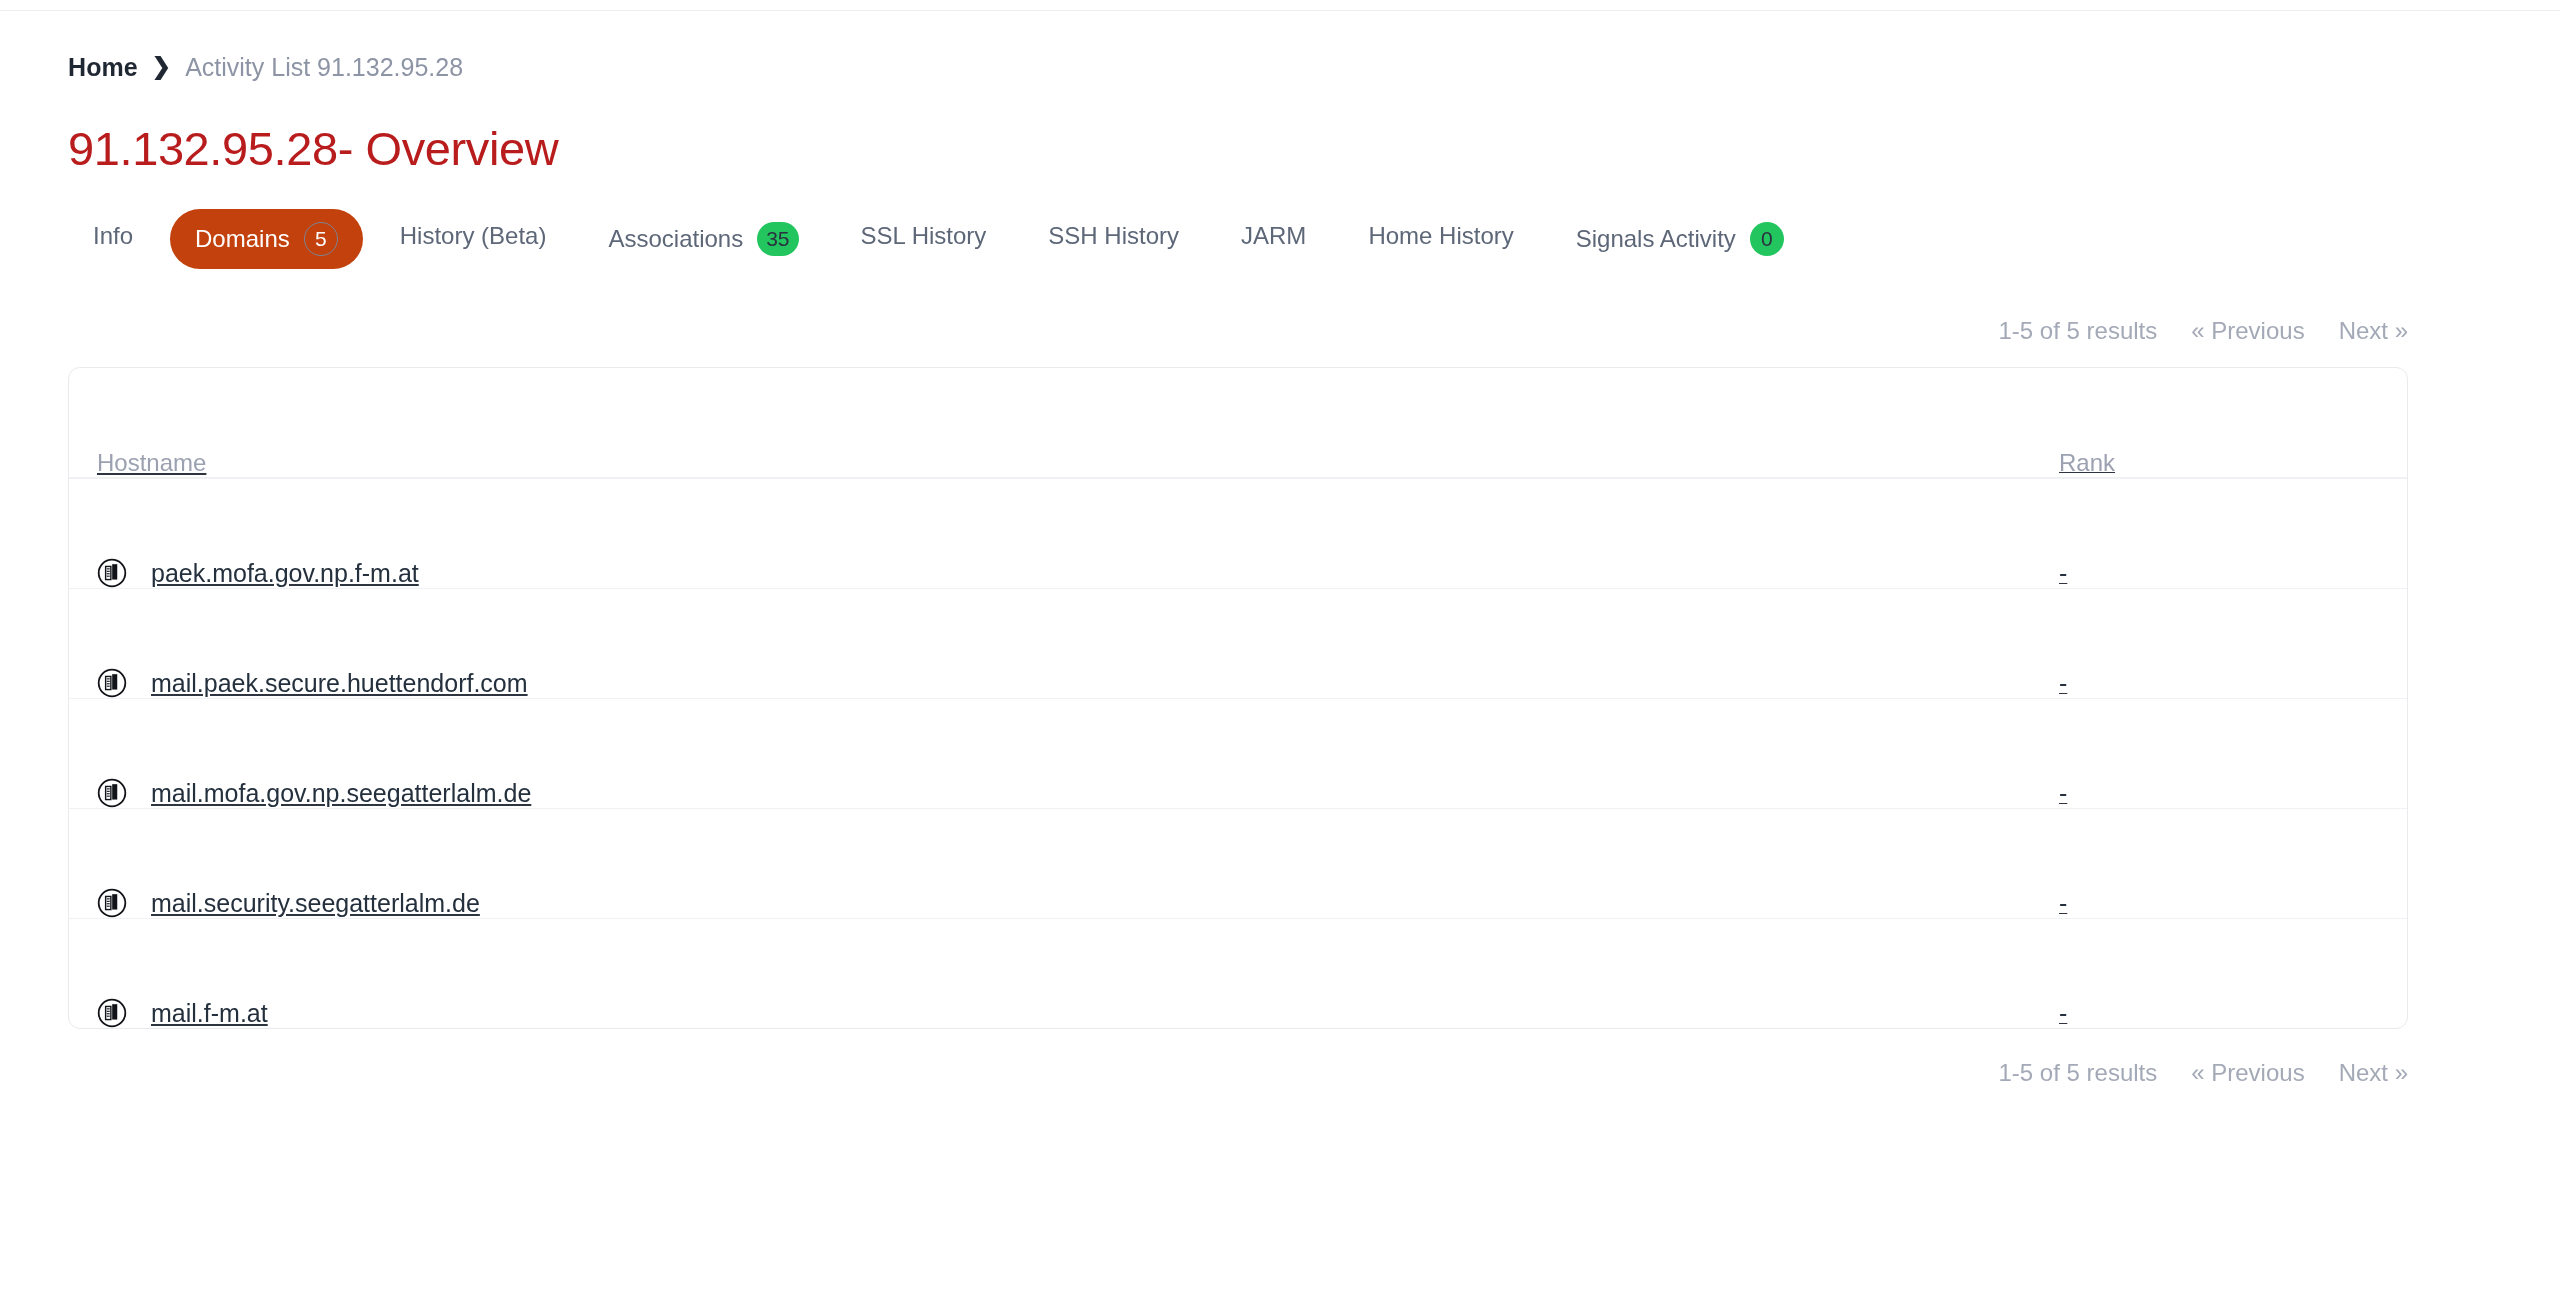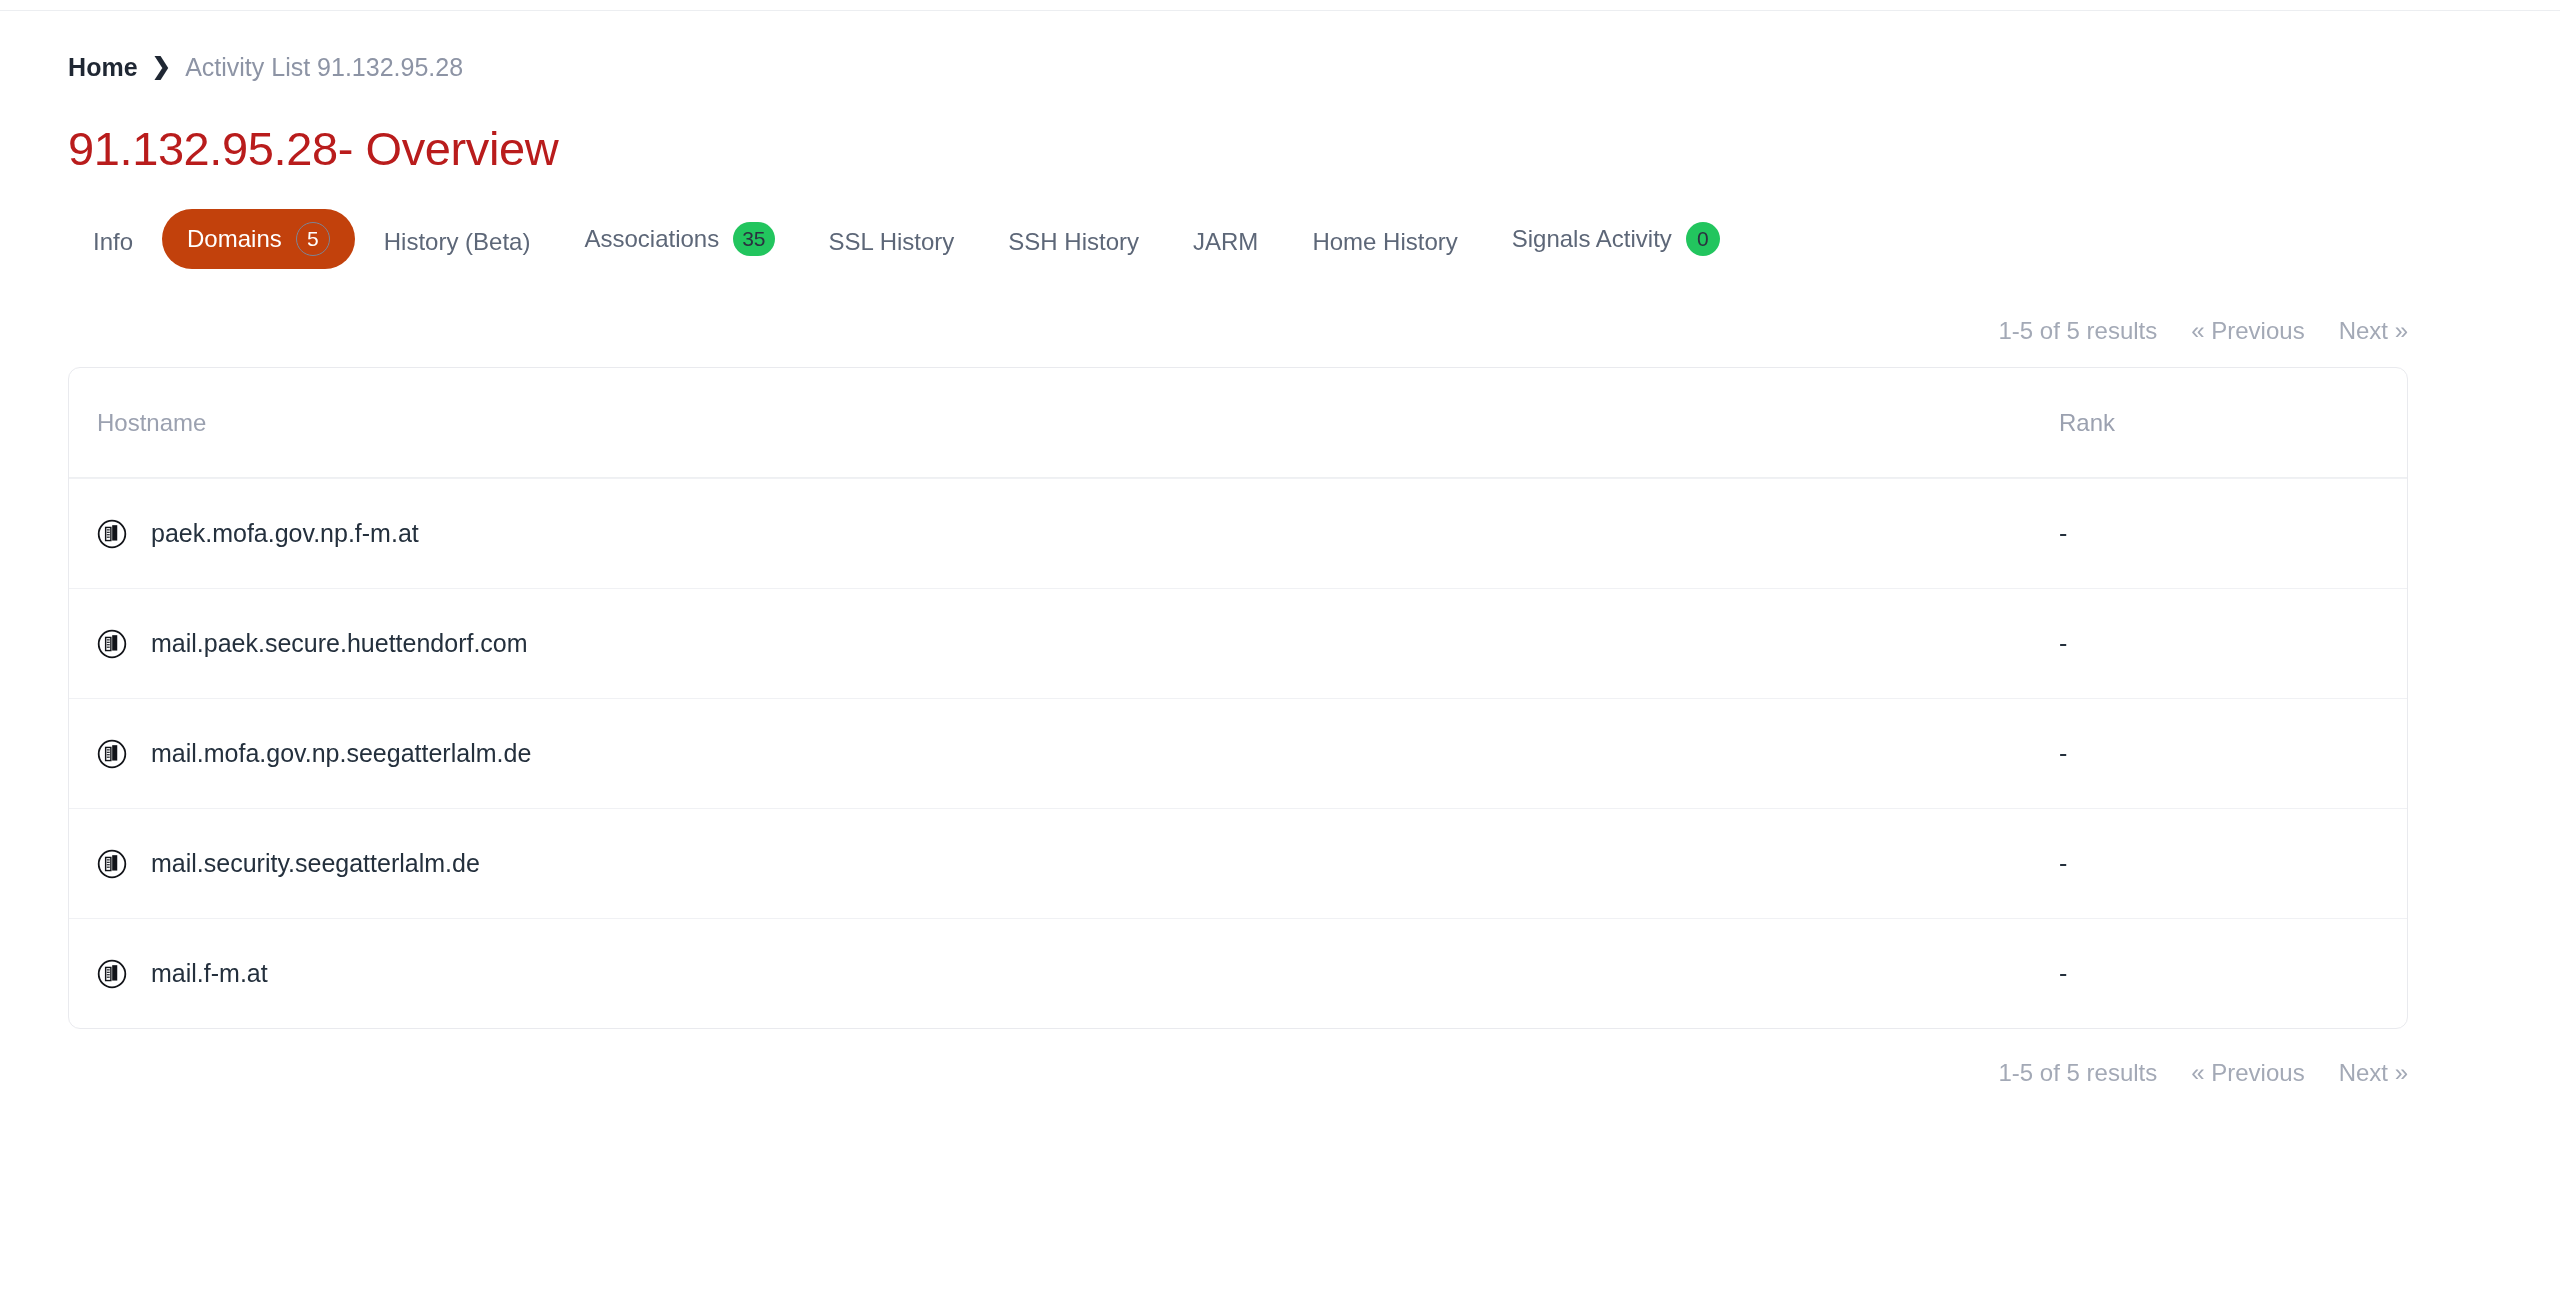--- a/index.html
+++ b/index.html
@@ -63,23 +63,23 @@
     font-size: 47px;
     font-weight: 400;
     color: #b91c1c;
     letter-spacing: -0.4px;
     line-height: 1.05;
   }
 
   
   .tabs {
     display: flex;
-    align-items: flex-end;
+    align-items: flex-start;
     margin-top: 36px;
-    gap: 4px;
+    gap: 12px;
   }
   .tab {
     display: flex;
     align-items: center;
     gap: 14px;
     padding: 13px 25px;
     border-radius: 999px;
     font-size: 24px;
     color: #5d6778;
     white-space: nowrap;
@@ -125,23 +125,24 @@
   
   .card {
     margin-top: 22px;
     border: 1px solid #e9eaee;
     border-radius: 12px;
     background: #ffffff;
     overflow: hidden;
   }
   .row {
     display: flex;
-    align-items: center;
+    align-items: flex-end;
     height: 110px;
     box-sizing: border-box;
+    text-decoration: underline;
   }
   .row.head {
     border-bottom: 1px solid #eef0f2;
   }
   .row.data {
     border-top: 1px solid #f0f1f4;
   }
   .row.data:first-of-type { border-top: none; }
 
   .col-host {

